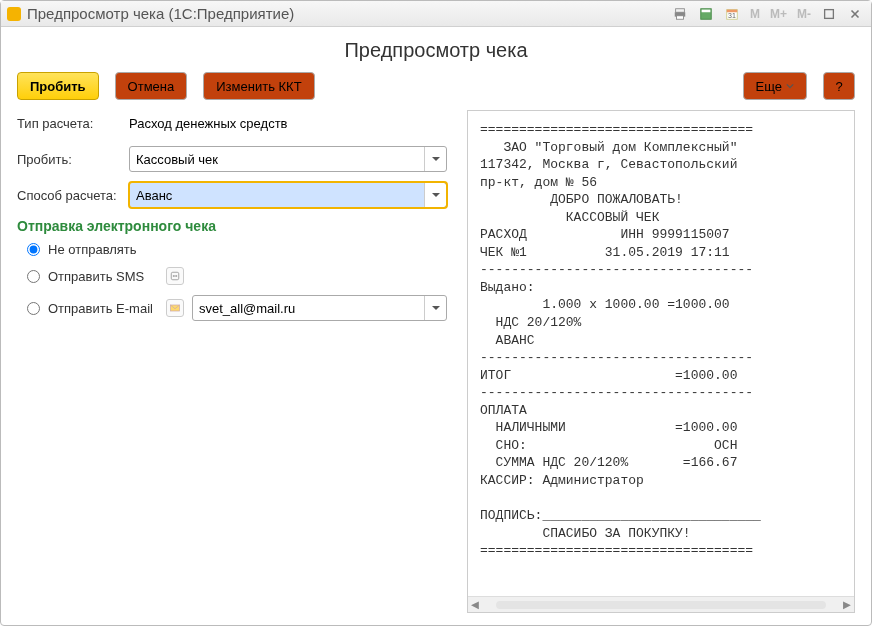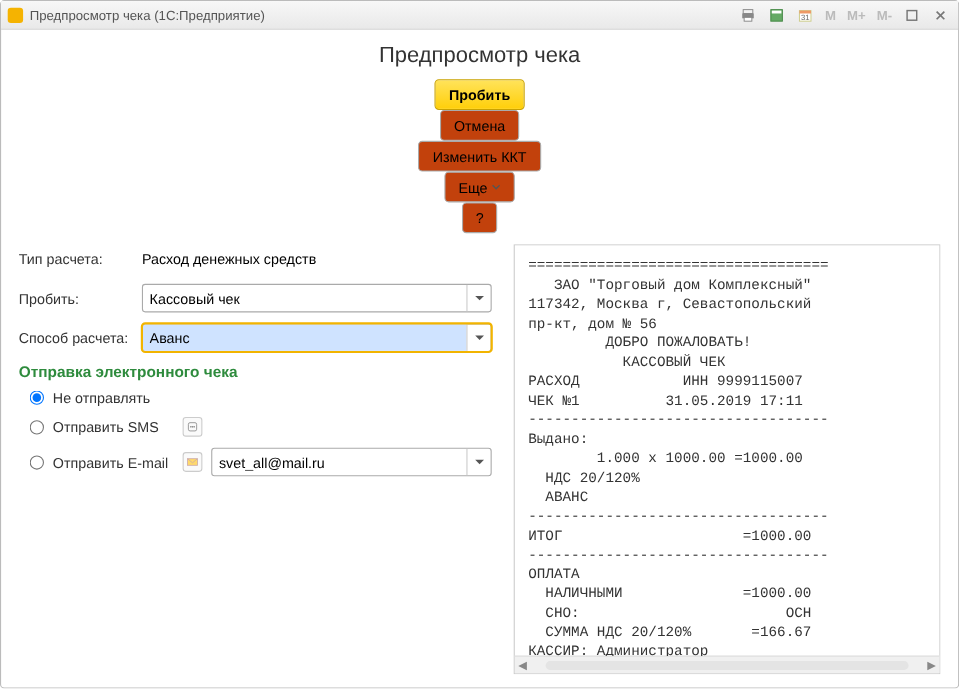--- a/index.html
+++ b/index.html
@@ -28,21 +28,21 @@
     border-bottom: 1px solid #d0d0d0;
     display: flex;
     align-items: center;
     padding: 0 6px;
     gap: 6px;
   }
   .titlebar .logo {
     width: 14px; height: 14px; background:#f5b301; border-radius:3px;
     display:inline-block;
   }
-  .titlebar .title { flex: 0 0 auto; color:#555; font-size:12px; }
+  .titlebar .title { flex: 0 0 auto; color:#555; font-size:15px; }
   .titlebar .spacer { flex:1; }
   .tb-icon {
     width:20px; height:20px; display:flex; align-items:center; justify-content:center;
     border-radius:3px; cursor:pointer;
   }
   .tb-icon svg { width:14px; height:14px; }
   .tb-faded { color:#bbb; font-weight:bold; font-size:12px; padding:0 2px; cursor:default;}
   .content {
     flex:1;
     padding: 8px 16px 12px 16px;
@@ -51,21 +51,21 @@
     overflow:hidden;
   }
   h1.page-title {
     font-size: 20px;
     font-weight: normal;
     margin: 4px 0 10px 0;
     color: #333;
     text-align: center;
   }
   .toolbar-row {
-    display:flex; align-items:center; gap:0; margin-bottom:10px;flex-direction:column;
+    display:flex; align-items:center; gap:16px; margin-bottom:10px;
   }
   .btn {
     border:1px solid #aaa; background:#c2410c; border-radius:4px;
     padding:4px 12px; font-size:13px; cursor:pointer;
     height:28px; display:inline-flex; align-items:center; gap:4px;
   }
   .btn-primary {
     background: linear-gradient(#ffe35a,#ffcf0a);
     border-color:#c9a200; font-weight:bold;
   }

